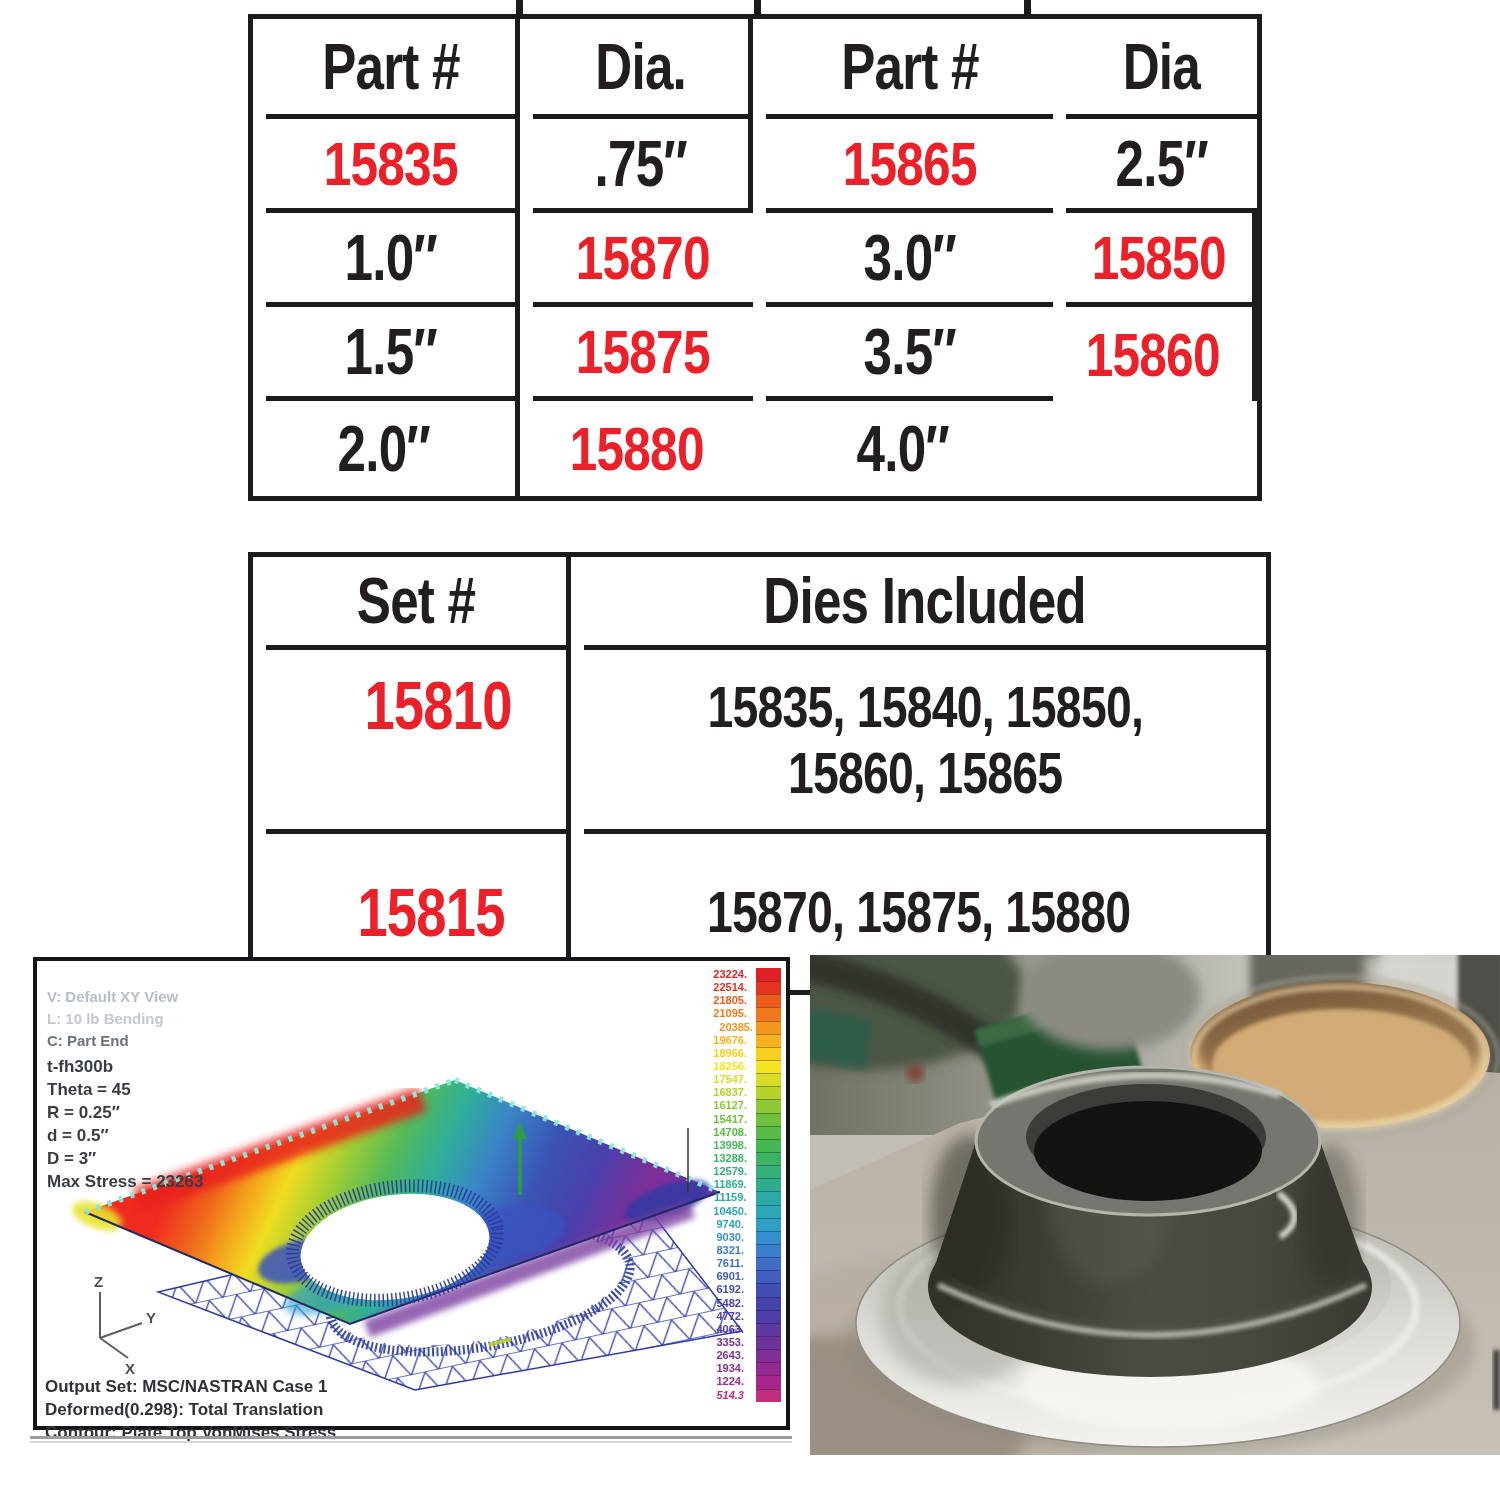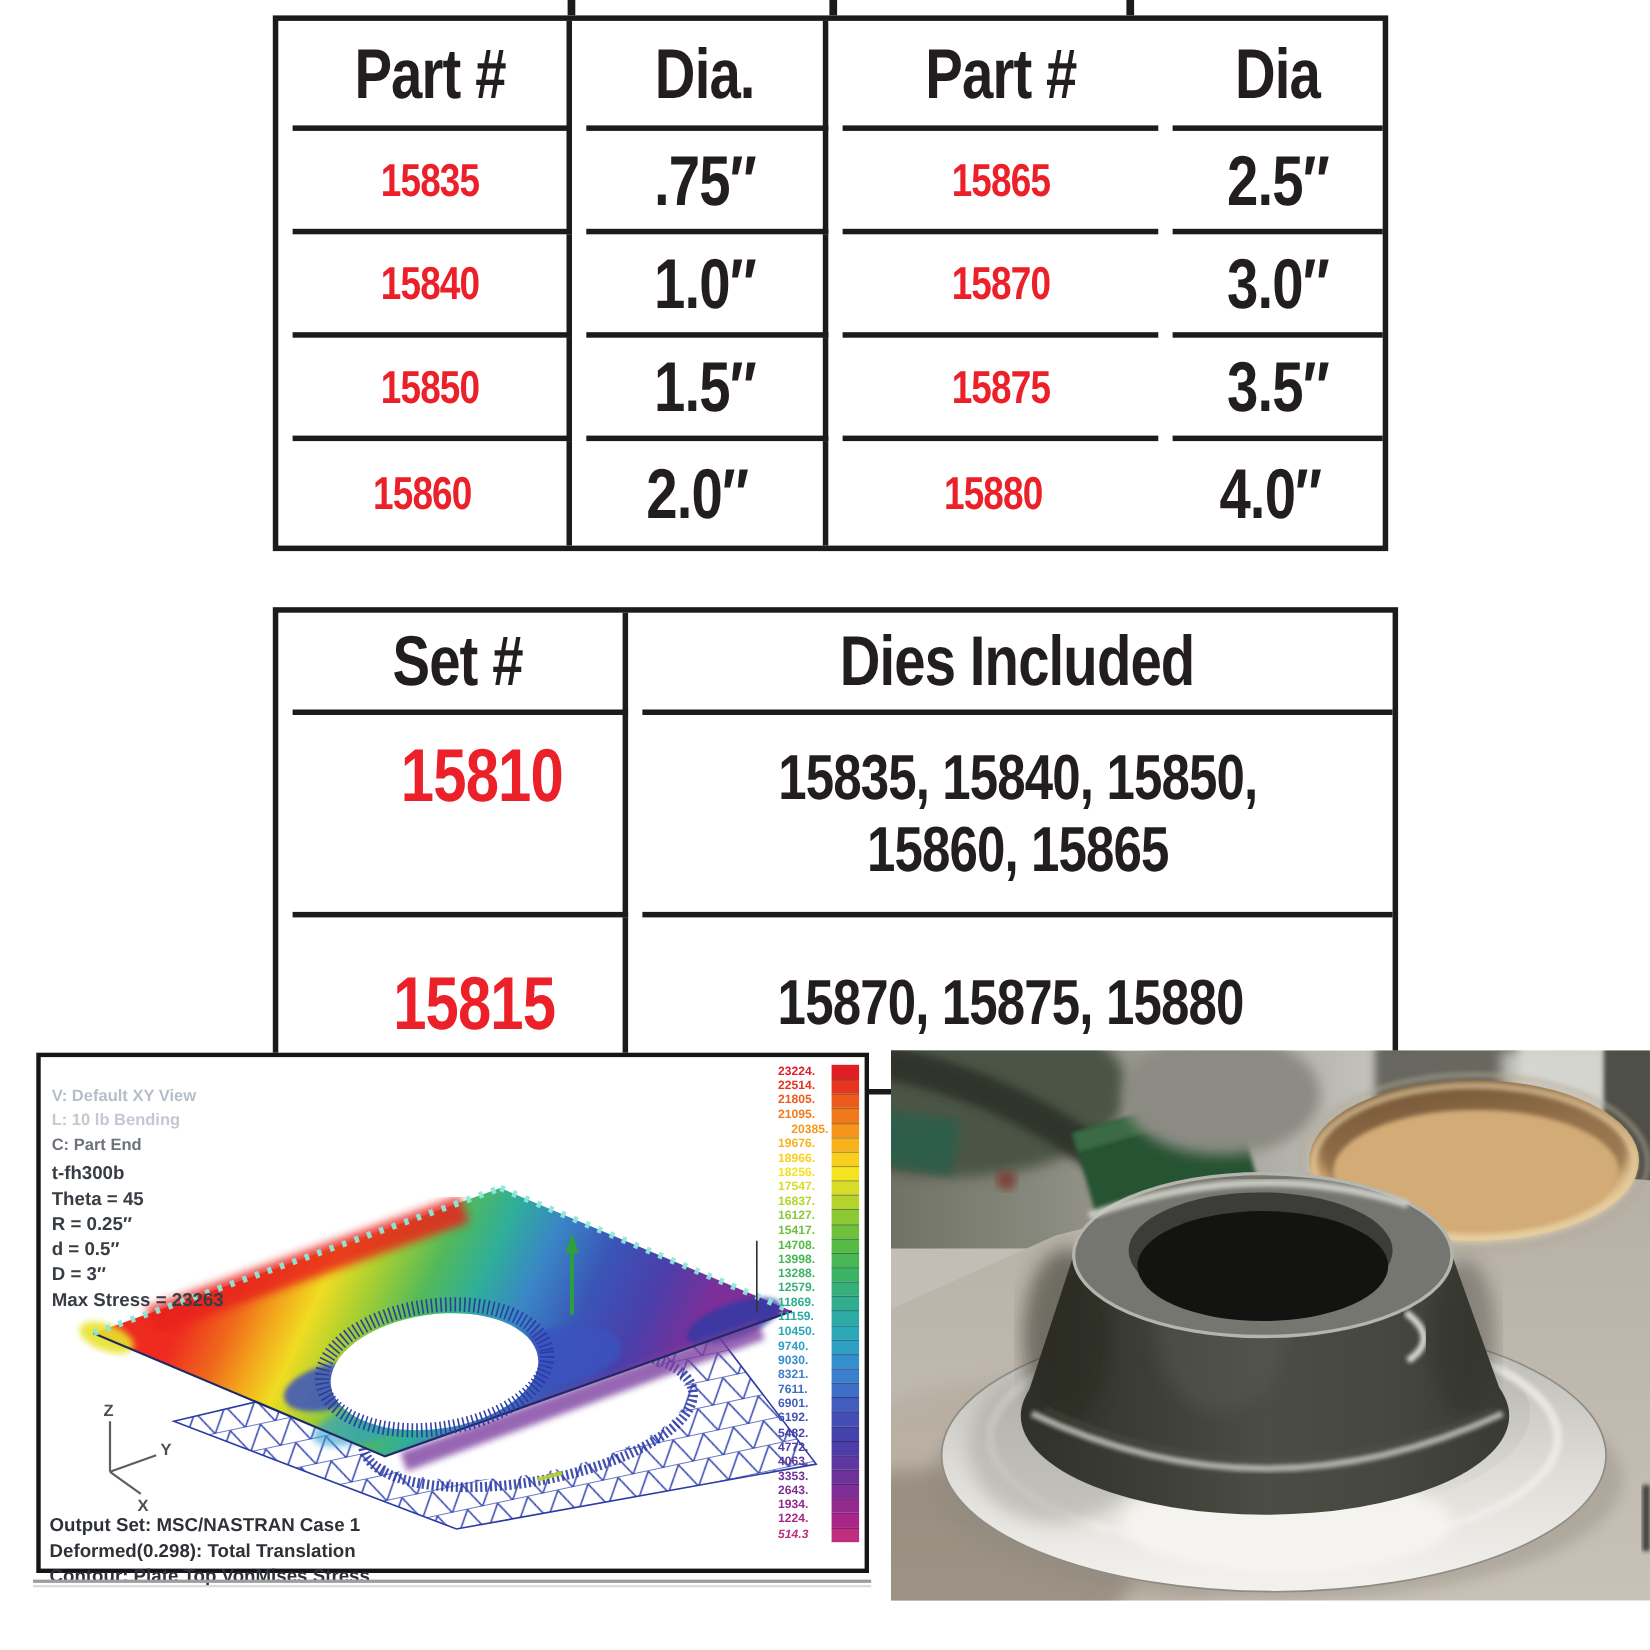--- a/index.html
+++ b/index.html
@@ -9,37 +9,37 @@
   
   .ptable{position:absolute;border:5px solid #1b1b1b;background:#fff;box-sizing:border-box;}
   #table1{left:248px;top:14px;width:1014px;height:487px;display:grid;
           grid-template-columns:267px 233px 300px 204px;grid-template-rows:100px 94px 94px 94px auto;}
   #table2{left:248px;top:552px;width:1023px;height:443px;display:grid;
           grid-template-columns:318px auto;grid-template-rows:93px 184px auto;}
   .cell{display:flex;align-items:center;justify-content:center;box-sizing:border-box;overflow:hidden;}
   .bR{border-right:5px solid #1b1b1b;}
   .bB{border-bottom:5px solid #1b1b1b;margin-left:13px;}
   .hdr{font-weight:bold;font-size:64px;color:#221e20;}
-  .red{font-weight:bold;font-size:42px;color:#ec2028;}
+  .red{font-weight:bold;font-size:62px;color:#ec2028;}
   .blk{font-weight:bold;font-size:64px;color:#221e20;}
   .dies{font-weight:bold;font-size:58px;color:#221e20;line-height:66px;}
   .setcell{align-items:flex-start;padding-top:16px;padding-left:44px;}
   .setnum{font-weight:bold;font-size:68px;color:#ec2028;}
   .stub{position:absolute;top:0;width:7px;height:16px;background:#1b1b1b;}
   
   #fea{position:absolute;left:33px;top:957px;width:757px;height:473px;border:4px solid #141419;
        background:#fff;box-sizing:border-box;}
   #fea .txt{position:absolute;font-weight:bold;white-space:pre;margin-top:15px;}
   #feaHdr1{left:10px;top:12px;font-size:15px;color:#b6bec9;}
   #feaHdr2{left:10px;top:34px;font-size:15px;color:#c2c9d2;}
   #feaHdr3{left:10px;top:56px;font-size:15px;color:#6d737b;}
   #feaInfo{left:10px;top:79px;font-size:17px;line-height:23px;color:#383d44;}
   #feaFoot{left:8px;top:399px;font-size:17px;line-height:23px;color:#2e3238;}
   #legend{position:absolute;top:7px;right:5px;display:flex;gap:3px;}
-  #legend-labels{display:flex;flex-direction:column;align-items:flex-start;}
+  #legend-labels{display:flex;flex-direction:column;align-items:center;}
   #legend-labels div{height:13.15px;line-height:13px;font-size:11px;font-weight:bold;}
   #legend-bar{display:flex;flex-direction:column;width:25px;}
   #legend-bar div{height:13.15px;box-sizing:border-box;border-top:1px solid rgba(20,20,40,.35);}
   #grayrule1{position:absolute;left:30px;top:1436px;width:762px;height:3px;background:#9e9e9e;}
   #grayrule2{position:absolute;left:30px;top:1441px;width:762px;height:2px;background:#d9d9d9;}
   
   #photo{position:absolute;left:810px;top:955px;width:690px;height:500px;}
 </style>
 </head>
 <body>
@@ -70,23 +70,20 @@
     <div class="cell bR bB blk">
         <span class="cnd">.75″</span>
       </div>
     <div class="cell bB red">
         <span class="cnd">15865</span>
       </div>
     <div class="cell bB blk">
         <span class="cnd">2.5″</span>
       </div>
 
-    <div class="cell bR bB red">
-        <span class="cnd">15840</span>
-      </div>
     <div class="cell bR bB blk">
         <span class="cnd">1.0″</span>
       </div>
     <div class="cell bB red">
         <span class="cnd">15870</span>
       </div>
     <div class="cell bB blk">
         <span class="cnd">3.0″</span>
       </div>
 

